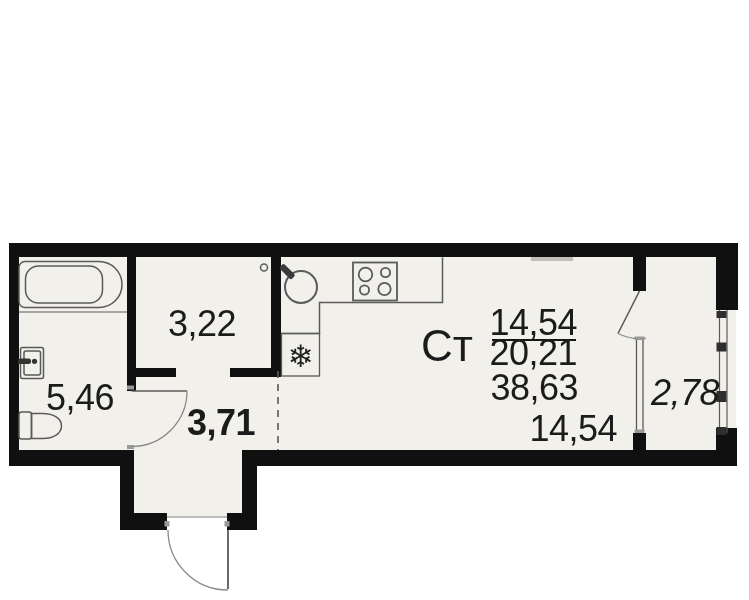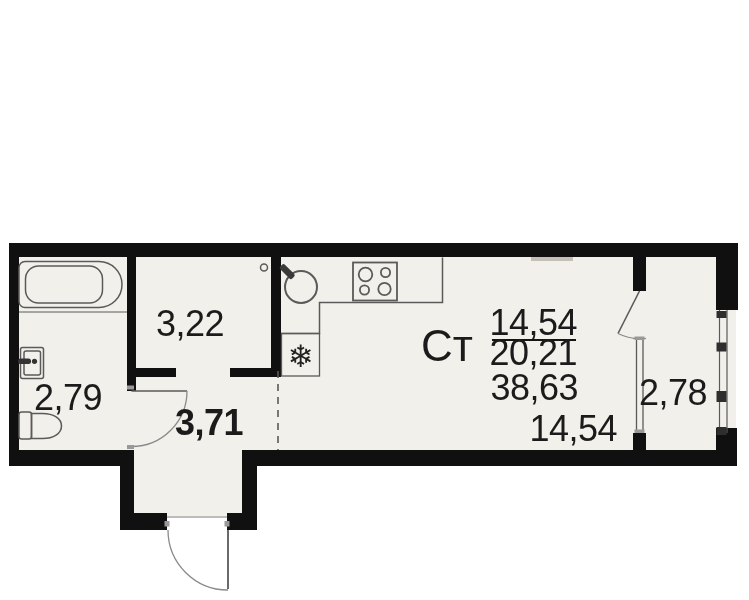--- a/index.html
+++ b/index.html
@@ -8,21 +8,21 @@
     font-family:"Liberation Sans",sans-serif;color:#1b1b1b;
   }
   .fill{position:absolute;background:#f2f0eb;}
   .wall{position:absolute;background:#101010;}
   .vent{position:absolute;background:#c4c0b8;}
   svg.lines{position:absolute;left:0;top:0;z-index:30;}
   .lbl{
     position:absolute;z-index:40;font-size:36px;line-height:1;
     letter-spacing:-0.5px;white-space:nowrap;color:#1b1b1b;
   }
-  .lbl.center{text-align:left;}
+  .lbl.center{text-align:right;}
   .lbl.right{text-align:right;}
   .ct{font-size:44px;letter-spacing:0;}
   .fracbar{position:absolute;z-index:40;background:#141414;height:2px;}
   .z10{z-index:10}.z20{z-index:20}
 </style>
 </head>
 <body>
 
 <div id="canvas">
 
@@ -121,19 +121,19 @@
     </g>
   </svg>
 
   <div class="lbl ct" style="left:421px;top:324px;">Ст</div>
 
   <div class="lbl right" style="left:460px;top:305px;width:117px;">14,54</div>
   <div class="fracbar" style="left:492px;top:339px;width:84px;"></div>
   <div class="lbl right" style="left:460px;top:335px;width:117px;">20,21</div>
   <div class="lbl right" style="left:460px;top:370px;width:118px;">38,63</div>
 
-  <div class="lbl center" style="left:34px;top:380px;width:80px;">2,79</div>
+  <div class="lbl center" style="left:34px;top:380px;width:80px;">5,46</div>
   <div class="lbl center" style="left:156px;top:306px;width:80px;">3,22</div>
   <div class="lbl center" style="left:175px;top:405px;width:80px;font-weight:bold;">3,71</div>
   <div class="lbl right" style="left:500px;top:411px;width:117px;">14,54</div>
-  <div class="lbl center" style="left:639px;top:375px;width:80px;">2,78</div>
+  <div class="lbl center" style="left:639px;top:375px;width:80px;font-style:italic;">2,78</div>
 
 </div>
 
 </body></html>

